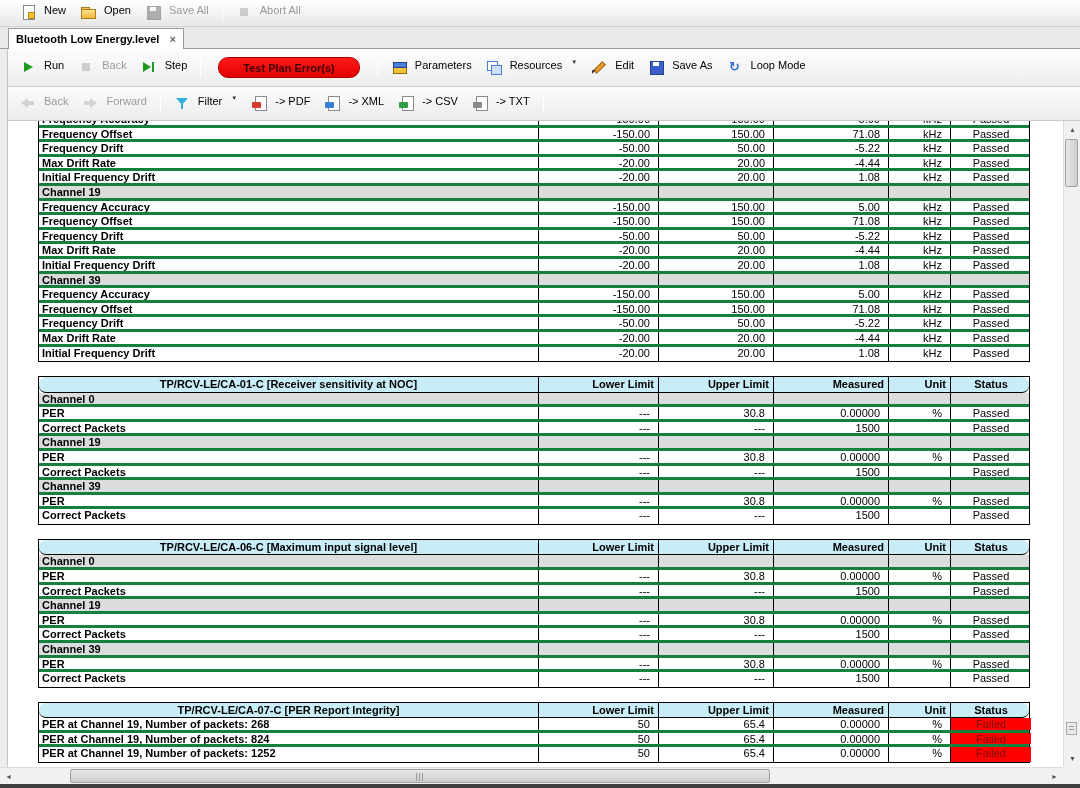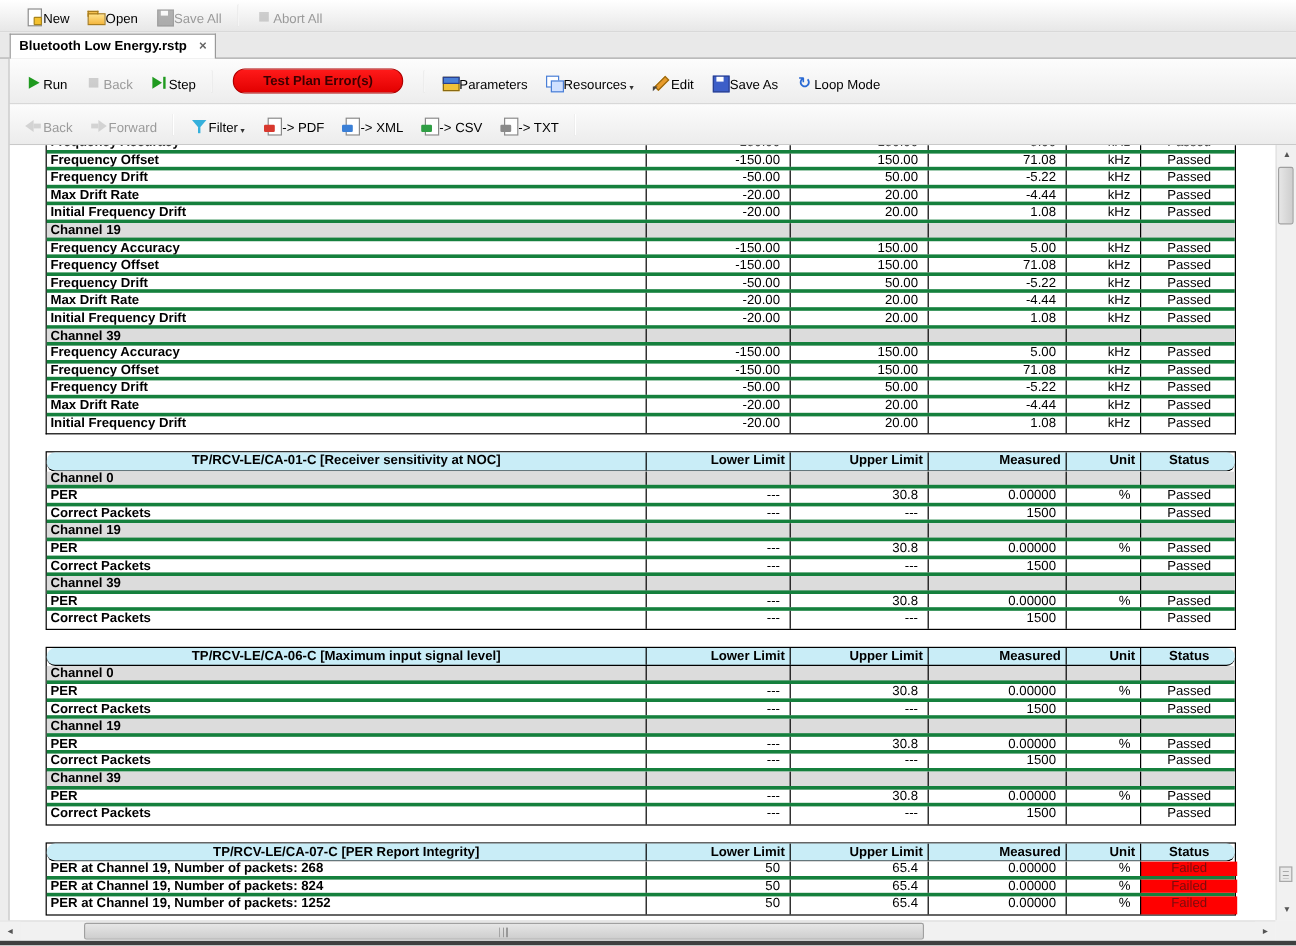--- a/index.html
+++ b/index.html
@@ -40,21 +40,21 @@
     border-bottom: 1px solid #cfcfcf;
     display: flex; align-items: center; gap: 2px; padding-left: 14px;
   }
   #nav-toolbar {
     top: 87px; height: 34px;
     background: linear-gradient(#fcfcfc, #ececec);
     border-bottom: 1px solid #c9c9c9;
     display: flex; align-items: center; gap: 2px; padding-left: 14px;
   }
   .tbtn {
-    display: flex; align-items: flex-end; gap: 0;
+    display: flex; align-items: flex-start; gap: 8px;
     padding: 2px 6px; height: 22px; border-radius: 2px;
     white-space: nowrap; cursor: default;
   }
   .tbtn.disabled { color: #9a9a9a; }
   .tbtn.disabled .ic { opacity: .45; filter: grayscale(1); }
   .sep { width: 1px; height: 18px; background: #c4c4c4; border-right: 1px solid #fff; margin: 0 5px; flex: none; }
   .caret { font-size: 6px; color: #333; margin-left: 1px; }
   #error-btn {
     background: linear-gradient(var(--error-button-bg, #ff1a1a), #e20000);
     border: 1px solid #b00000; border-radius: 10px;
@@ -191,21 +191,21 @@
   </div>
   <div class="sep"></div>
   <div class="tbtn disabled">
     <span class="ic ic-stop"></span>
     <span>Abort All</span>
   </div>
 </div>
 
 <div class="band" id="tabstrip">
   <div class="tab">
-    <span>Bluetooth Low Energy.rstp</span>
+    <span>Bluetooth Low Energy.level</span>
     <span class="tab-close">×</span>
   </div>
 </div>
 
 <div class="band" id="run-toolbar">
   <div class="tbtn">
     <span class="ic ic-play"></span>
     <span>Run</span>
   </div>
   <div class="tbtn disabled">

